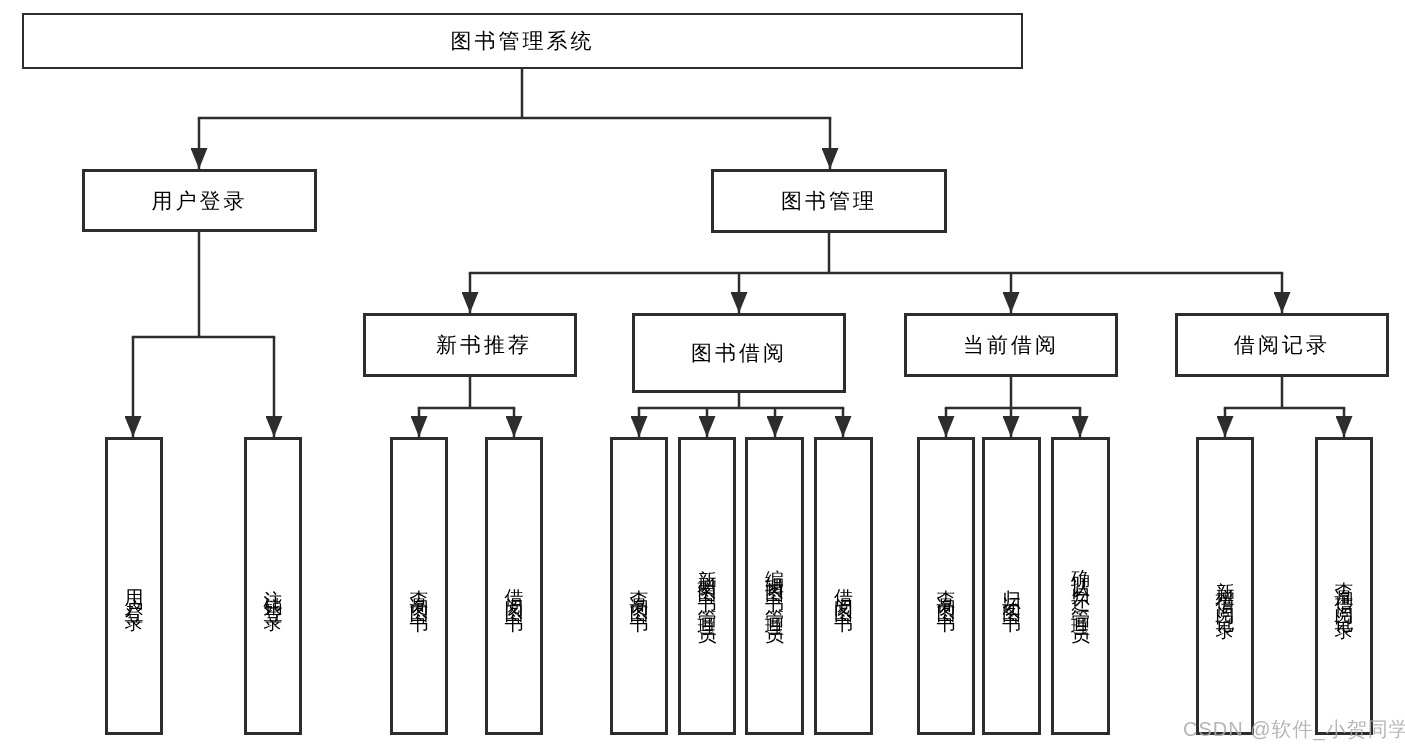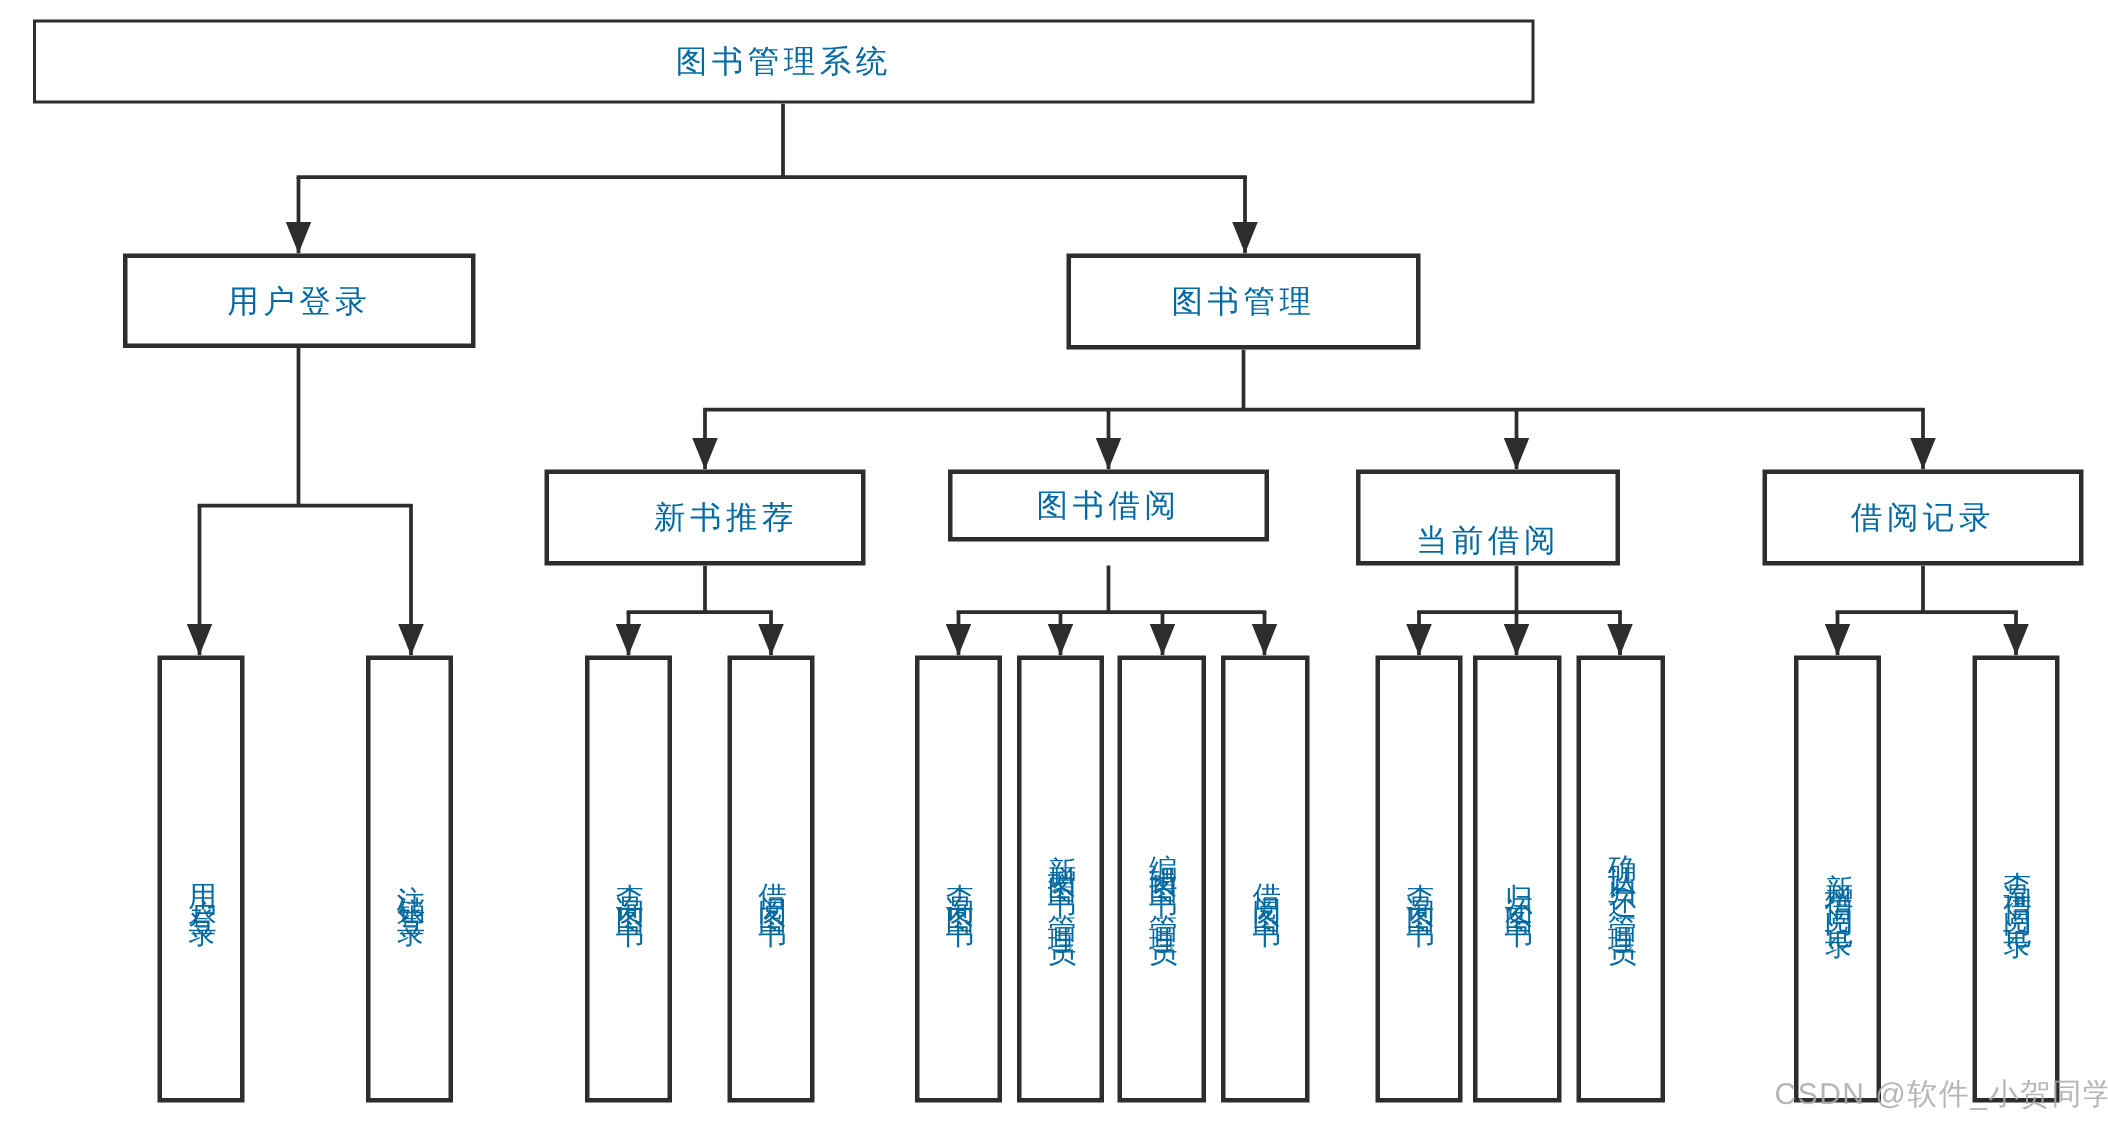--- a/index.html
+++ b/index.html
@@ -21,21 +21,21 @@
     z-index: 0;
   }
   .node {
     position: absolute;
     box-sizing: border-box;
     background: #ffffff;
     border: 3px solid #2d2d2d;
     display: flex;
     align-items: center;
     justify-content: center;
-    color: #0369a1;
+    color: #000000;
     z-index: 1;
   }
   .node.root { border-width: 2px; }
   .node.h span {
     font-size: 21px;
     letter-spacing: 3px;
     white-space: nowrap;
   }
   .node.v span {
     writing-mode: vertical-rl;
@@ -118,24 +118,24 @@
   <div class="node h" style="left:82px; top:169px; width:235px; height:63px;">
     <span>用户登录</span>
   </div>
   <div class="node h" style="left:711px; top:169px; width:236px; height:64px;">
     <span>图书管理</span>
   </div>
 
   <div class="node h" style="left:363px; top:313px; width:214px; height:64px;padding-left:28px;">
     <span>新书推荐</span>
   </div>
-  <div class="node h" style="left:632px; top:313px; width:214px; height:48px;">
+  <div class="node h" style="left:632px; top:313px; width:214px; height:80px;">
     <span>图书借阅</span>
   </div>
-  <div class="node h" style="left:904px; top:313px; width:176px; height:64px;align-items:flex-end;">
+  <div class="node h" style="left:904px; top:313px; width:214px; height:64px;">
     <span>当前借阅</span>
   </div>
   <div class="node h" style="left:1175px; top:313px; width:214px; height:64px;">
     <span>借阅记录</span>
   </div>
 
   <div class="node v" style="left:105px; top:437px; width:58px; height:298px;">
     <span>用户登录</span>
   </div>
   <div class="node v" style="left:244px; top:437px; width:58px; height:298px;">

